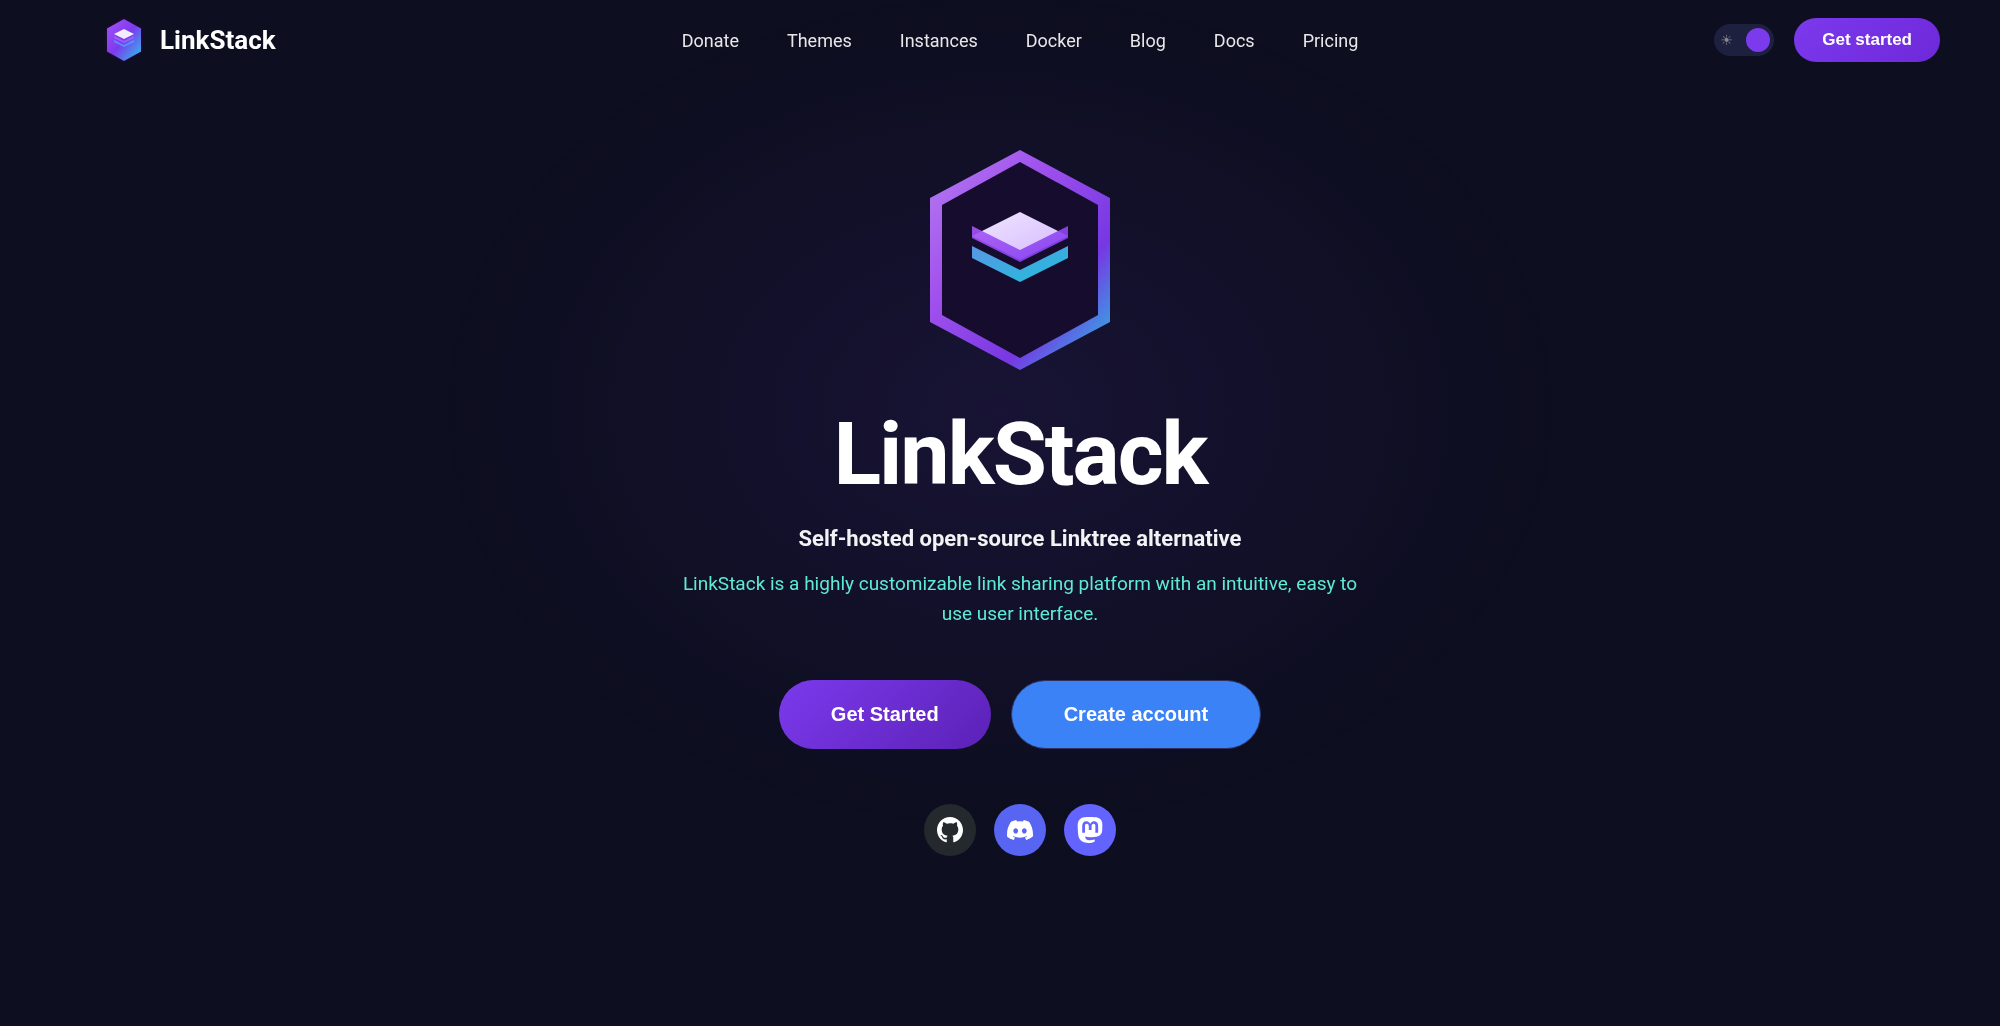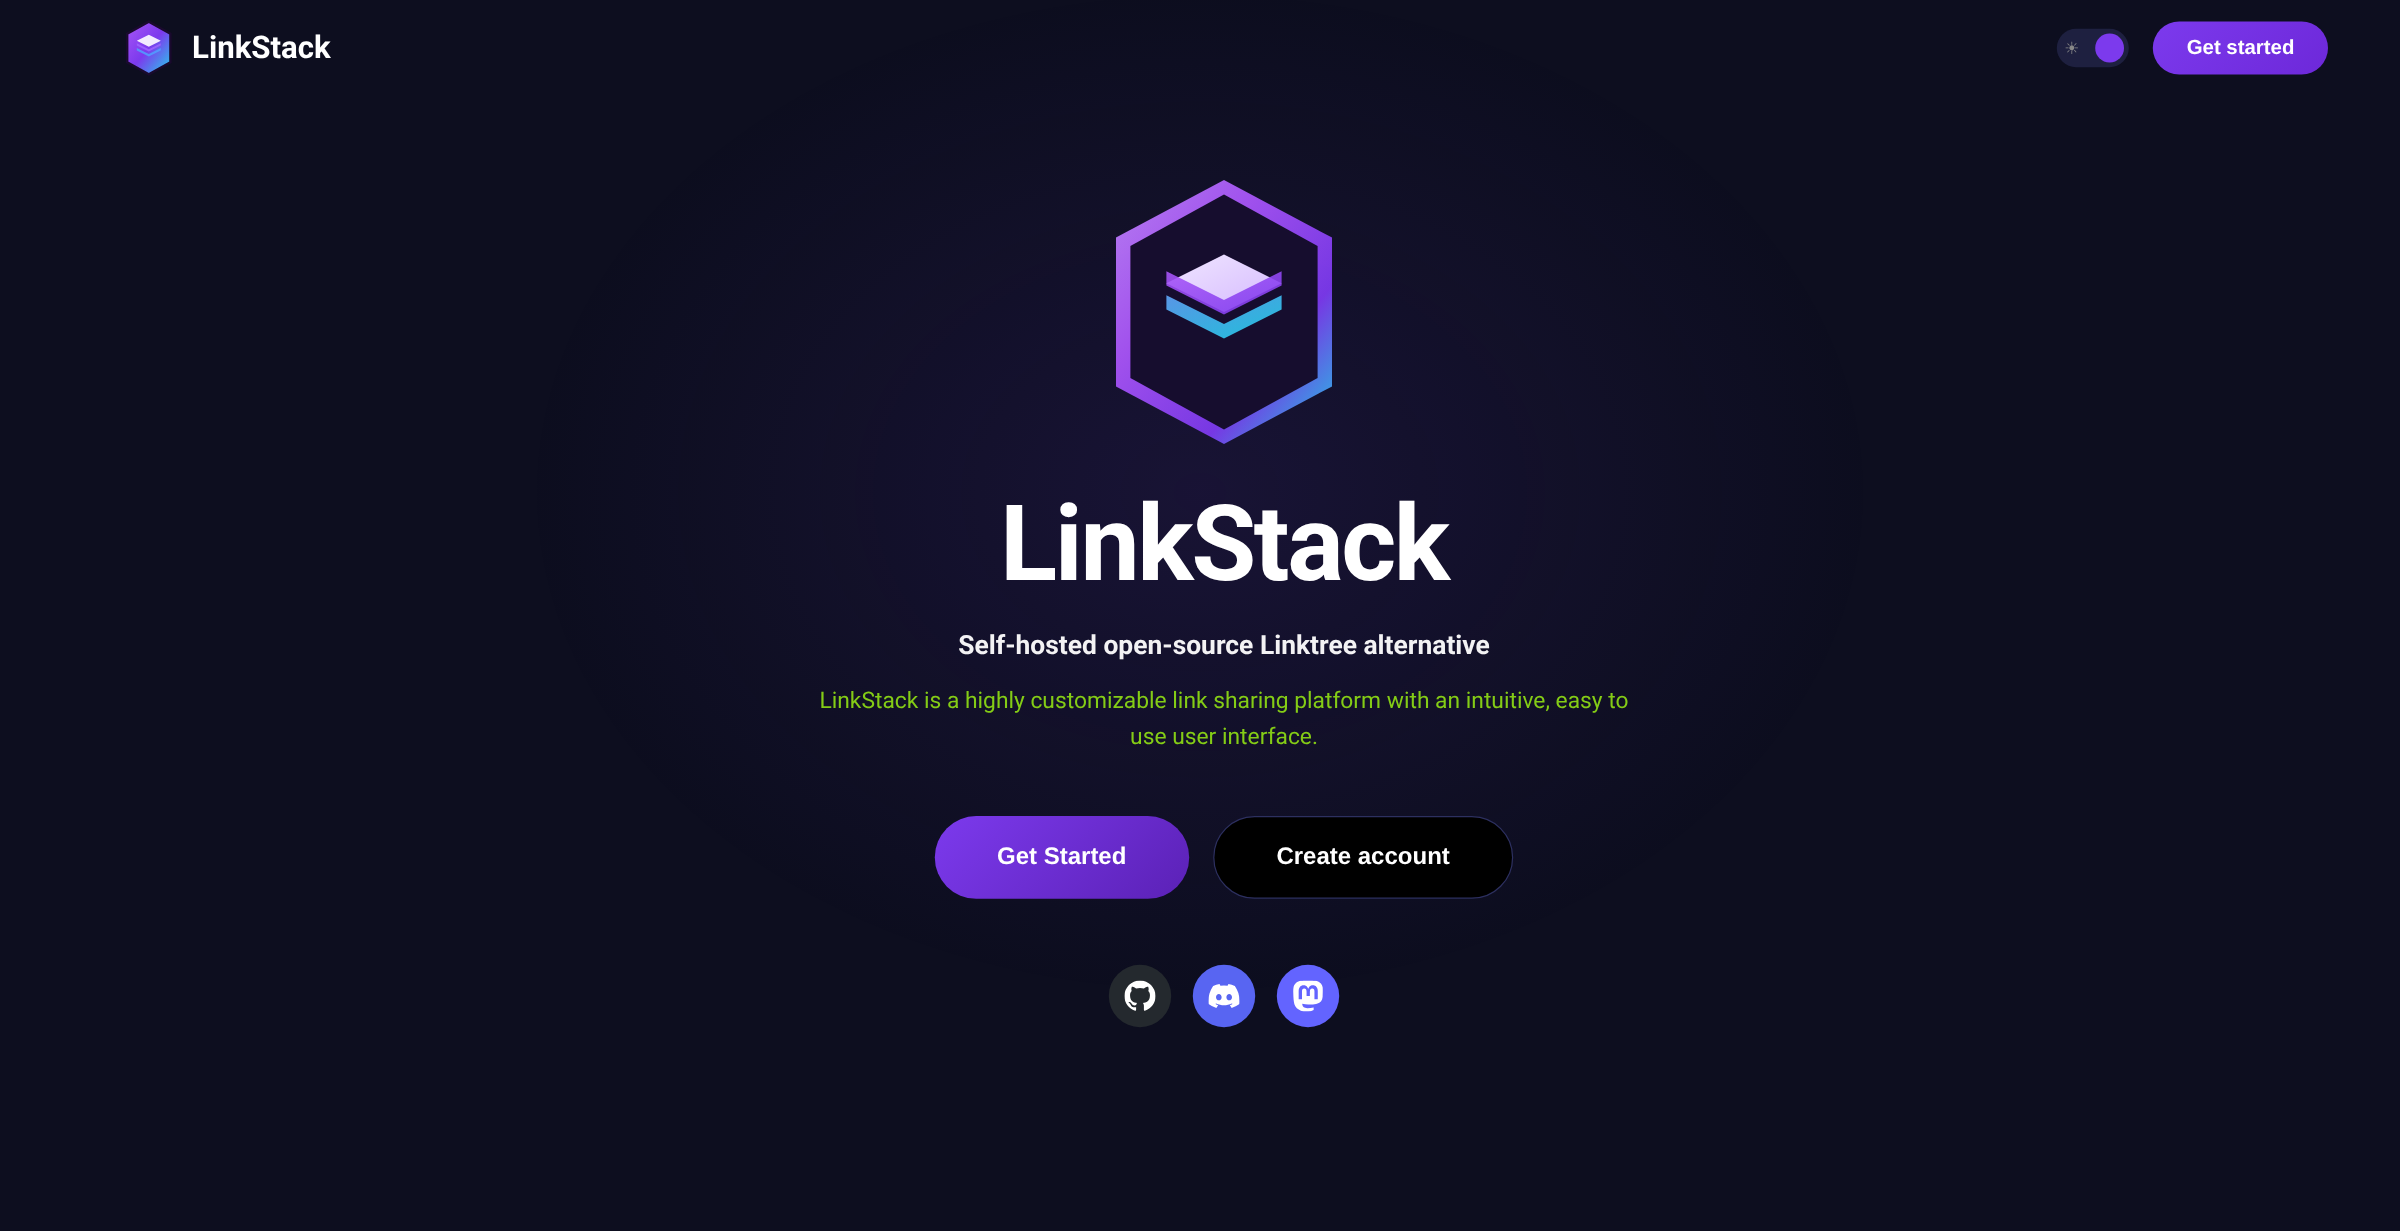--- a/index.html
+++ b/index.html
@@ -134,21 +134,21 @@
     .hero-subtitle {
       font-size: 22px;
       font-weight: 700;
       color: #ffffff;
       margin-bottom: 18px;
       opacity: 0.95;
     }
 
     .hero-description {
       font-size: 19px;
-      color: #84cc16;
+      color: #5eead4;
       max-width: 700px;
       line-height: 1.6;
       margin-bottom: 50px;
     }
 
     .hero-buttons {
       display: flex;
       gap: 20px;
       margin-bottom: 55px;
     }
@@ -158,21 +158,21 @@
       color: #ffffff;
       border: none;
       padding: 22px 52px;
       border-radius: 50px;
       font-size: 20px;
       font-weight: 600;
       cursor: pointer;
     }
 
     .btn-secondary {
-      background: #000000;
+      background: #3b82f6;
       color: #ffffff;
       border: 1px solid #2d3060;
       padding: 22px 52px;
       border-radius: 50px;
       font-size: 20px;
       font-weight: 600;
       cursor: pointer;
     }
 
     .social-icons {
@@ -243,20 +243,29 @@
 
       <g transform="translate(12, 13)">
         <polygon points="12,0 22,5 12,10 2,5" fill="rgba(255,255,255,0.9)"></polygon>
         <polygon points="12,12 22,7 22,9 12,14 2,9 2,7" fill="rgba(160,100,255,0.85)"></polygon>
         <polygon points="12,16 22,11 22,13 12,18 2,13 2,11" fill="rgba(80,160,255,0.85)"></polygon>
       </g>
     </svg>
     <span class="logo-text">LinkStack</span>
   </a>
 
+  <div class="nav-links">
+    <a class="nav-link" href="#">Donate</a>
+    <a class="nav-link" href="#">Themes</a>
+    <a class="nav-link" href="#">Instances</a>
+    <a class="nav-link" href="#">Docker</a>
+    <a class="nav-link" href="#">Blog</a>
+    <a class="nav-link" href="#">Docs</a>
+    <a class="nav-link" href="#">Pricing</a>
+  </div>
 
   <div class="nav-right">
     <div class="theme-toggle">
       <span class="toggle-sun">☀</span>
       <div class="toggle-circle-dark"></div>
     </div>
     <button class="nav-cta">Get started</button>
   </div>
 </nav>
 

